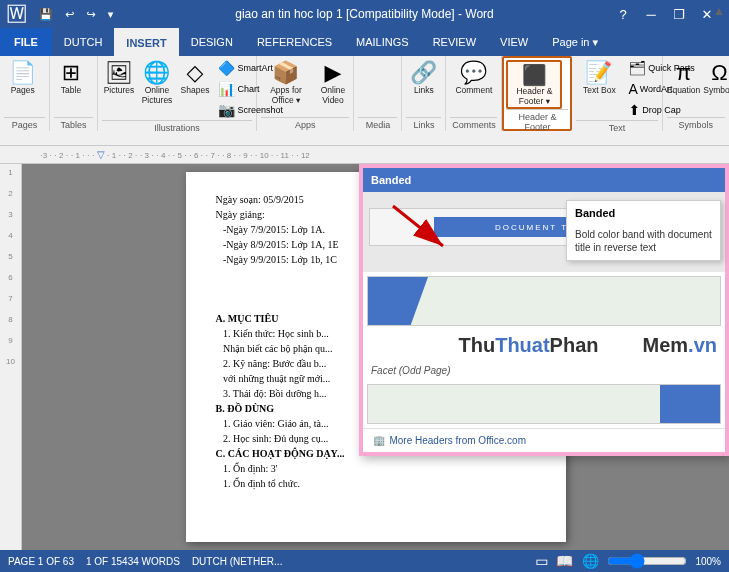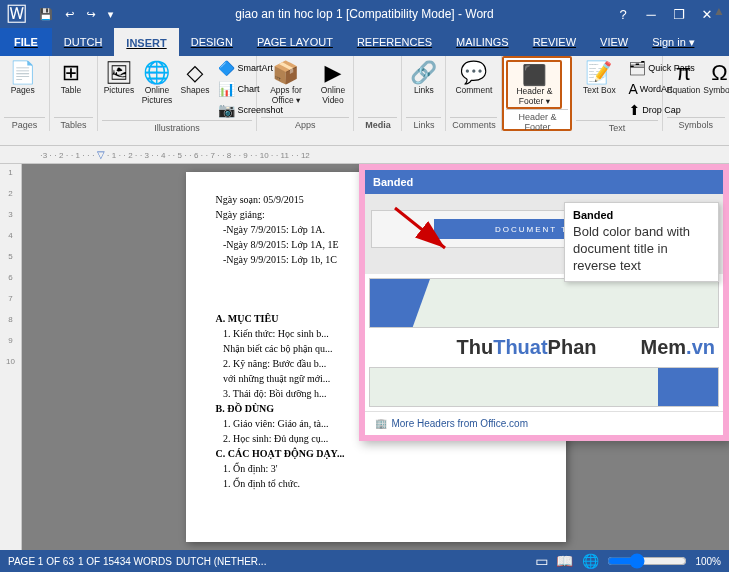--- a/index.html
+++ b/index.html
@@ -21,21 +21,20 @@
     .title-bar-btn { color: white; background: transparent; border: none; width: 28px; height: 28px; display: flex; align-items: center; justify-content: center; cursor: pointer; font-size: 13px; }
     .qat-btn { color: white; background: transparent; border: none; padding: 2px 4px; cursor: pointer; font-size: 11px; }
 
     
     .ribbon-tabs {
       background: #2b579a;
       display: flex;
       align-items: flex-end;
       height: 28px;
       padding-left: 0;
-      text-decoration: underline;
     }
     .ribbon-tab {
       color: white;
       padding: 4px 12px;
       font-size: 11px;
       cursor: pointer;
       height: 28px;
       display: flex;
       align-items: center;
       border: none;
@@ -125,21 +124,21 @@
     .page-bold { font-weight: bold; }
     .page-center { text-align: center; }
 
     
     .dropdown-panel {
       position: absolute;
       right: 0;
       top: 0;
       width: 370px;
       background: white;
-      border: 6px solid #f9a8d4;
+      border: 4px solid #f9a8d4;
       box-shadow: 3px 3px 10px rgba(0,0,0,0.3);
       z-index: 100;
       font-family: 'Segoe UI', Arial, sans-serif;
     }
     .dropdown-section {
       padding: 6px 8px;
       font-size: 11px;
       font-weight: bold;
       color: white;
       background: #4472c4;
@@ -154,21 +153,21 @@
 
     
     .status-bar {
       background: #2b579a;
       color: white;
       height: 22px;
       display: flex;
       align-items: center;
       padding: 4px 8px;
       font-size: 10px;
-      gap: 4px;
+      gap: 12px;
       position: absolute;
       bottom: 0;
       left: 0;
       right: 0;
       justify-content: center;
     }
     .status-right {
       margin-left: auto;
       display: flex;
       align-items: center;
@@ -260,26 +259,25 @@
     <button class="title-bar-btn">❐</button>
     <button class="title-bar-btn close">✕</button>
   </div>
 </div>
 
 <div class="ribbon-tabs">
   <div class="file-tab">FILE</div>
   <button class="ribbon-tab">DUTCH</button>
   <button class="ribbon-tab active">INSERT</button>
   <button class="ribbon-tab">DESIGN</button>
-  <button class="ribbon-tab">PAGE LAYOUT</button>
   <button class="ribbon-tab">REFERENCES</button>
   <button class="ribbon-tab">MAILINGS</button>
   <button class="ribbon-tab">REVIEW</button>
   <button class="ribbon-tab">VIEW</button>
-  <button class="ribbon-tab">Sign in ▾</button>
+  <button class="ribbon-tab">Page in ▾</button>
 </div>
 
 <div class="ribbon">
   <div class="groups-row">
 
     <div class="grp" style="min-width:50px;">
       <div class="grp-top">
         <div class="rib-btn">
           <span class="ico">📄</span>
           <span class="lbl">Pages</span>
@@ -337,21 +335,21 @@
           <span class="lbl">Apps for Office ▾</span>
         </div>
         <div class="rib-btn" style="min-width:40px;">
           <span class="ico">▶</span>
           <span class="lbl">Online Video</span>
         </div>
       </div>
       <div class="grp-name">Apps</div>
     </div>
 
-    <div class="grp" style="min-width:48px;font-weight:bold;">
+    <div class="grp" style="min-width:48px;">
       <div class="grp-top">
       </div>
       <div class="grp-name">Media</div>
     </div>
 
     <div class="grp" style="min-width:44px;">
       <div class="grp-top">
         <div class="rib-btn">
           <span class="ico">🔗</span>
           <span class="lbl">Links</span>
@@ -489,32 +487,33 @@
         </div>
 
         <div style="background:#f5f5f5; border:1px solid #ccc; padding:8px; margin-top:10px; display:flex; align-items:center; justify-content:center;">
           <div style="background:#4472c4; width:220px; height:20px; display:flex; align-items:center; justify-content:center;">
             <span style="color:white; font-size:8px; letter-spacing:2px; font-family: Arial;">DOCUMENT TITLE</span>
           </div>
         </div>
 
         <div style="position:absolute; right:4px; top:8px; background:white; border:1px solid #ccc; padding:6px 8px; width:155px; box-shadow:2px 2px 5px rgba(0,0,0,0.2); z-index:20; font-family: 'Segoe UI', Arial, sans-serif;">
           <div style="font-weight:bold; font-size:11px;">Banded</div>
-          <div style="font-size:13px; color:#333; margin-top:3px; line-height:1.3;">Bold color band with document title in reverse text</div>
+          <div style="font-size:10px; color:#333; margin-top:9px; line-height:1.3;">Bold color band with document title in reverse text</div>
         </div>
       </div>
 
       <div style="background:#e8f0e8; margin:4px; height:50px; border:1px solid #ccc; overflow:hidden; position:relative;">
         <div style="position:absolute; left:0; top:0; width:60px; height:50px; background:#4472c4; clip-path:polygon(0 0, 100% 0, 70% 100%, 0 100%);"></div>
       </div>
 
       <div style="padding: 4px 8px; font-size:20px; font-weight:bold; font-family:Arial; text-align:right; color:#333;">
         <span style="color:#333;margin-left:11px;">Thu</span><span style="color:#4472c4;">Thuat</span><span style="color:#333;">Phan</span><span style="color:#333;padding-left:44px;">Mem</span><span style="color:#4472c4;text-align:right;">.vn</span>
       </div>
 
+      <div class="facet-label">Facet (Odd Page)</div>
       <div style="background:#e8f0e8; margin:4px; height:40px; border:1px solid #ccc; overflow:hidden; position:relative;">
         <div style="position:absolute; right:0; top:0; width:60px; height:40px; background:#4472c4;"></div>
       </div>
 
       <div style="padding:6px 10px; font-size:10px; color:#2b579a; cursor:pointer; display:flex; align-items:center; gap:4px; border-top:1px solid #e0e0e0;">
         <span>🏢</span>
         <span>More Headers from Office.com</span>
       </div>
     </div>
 

